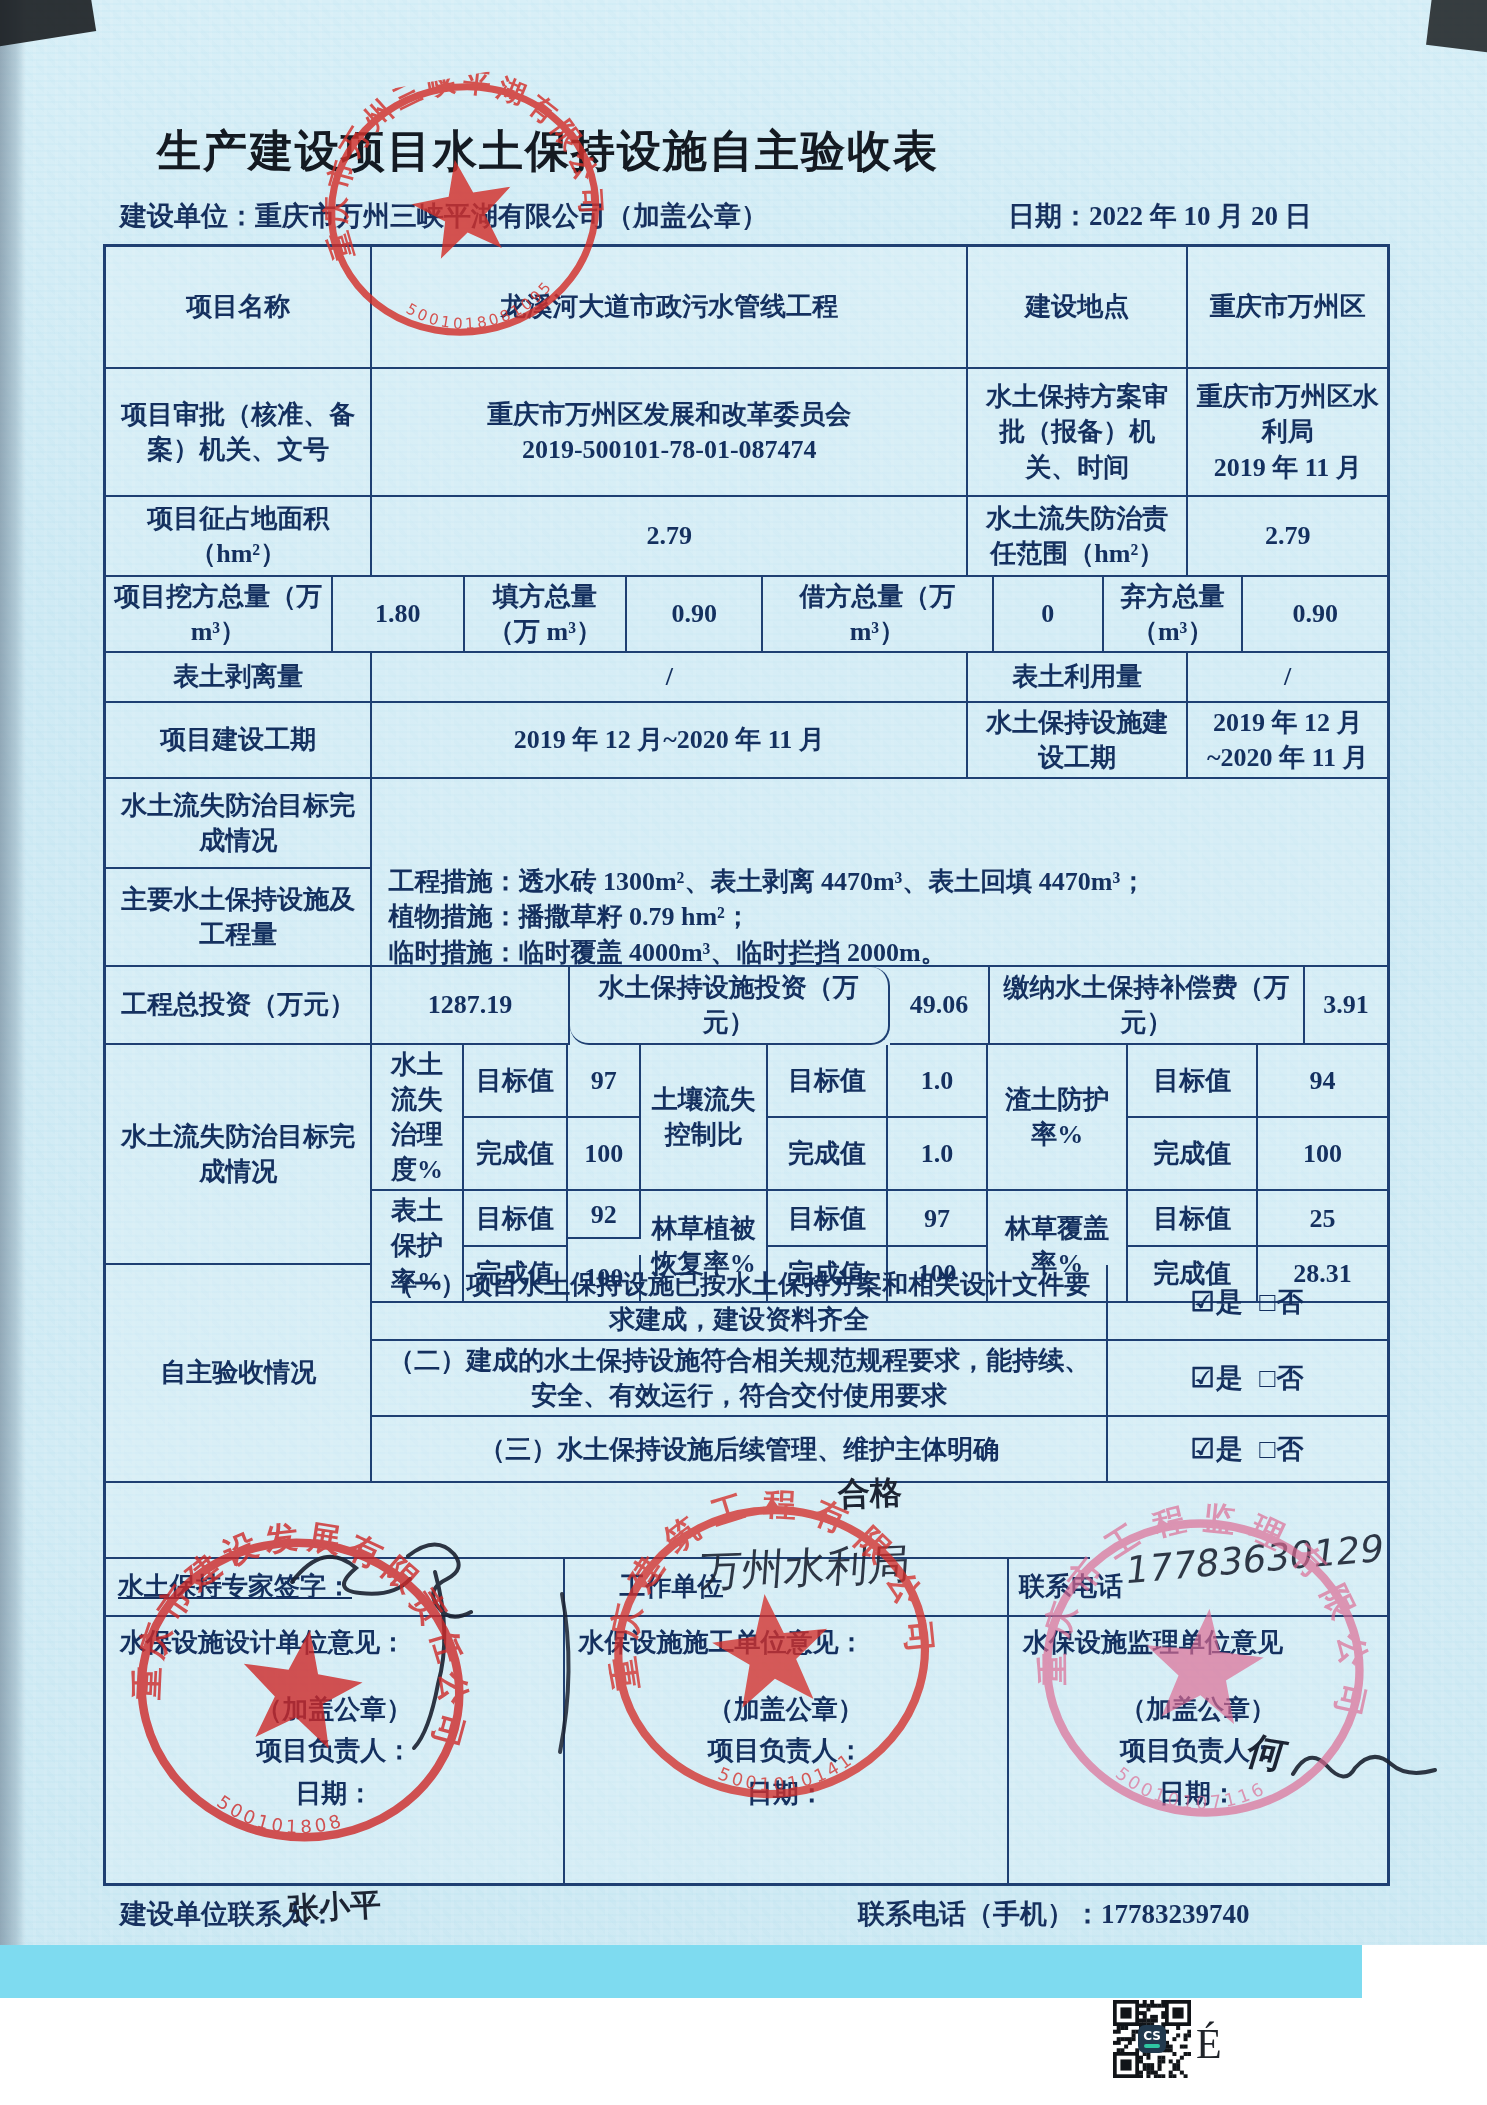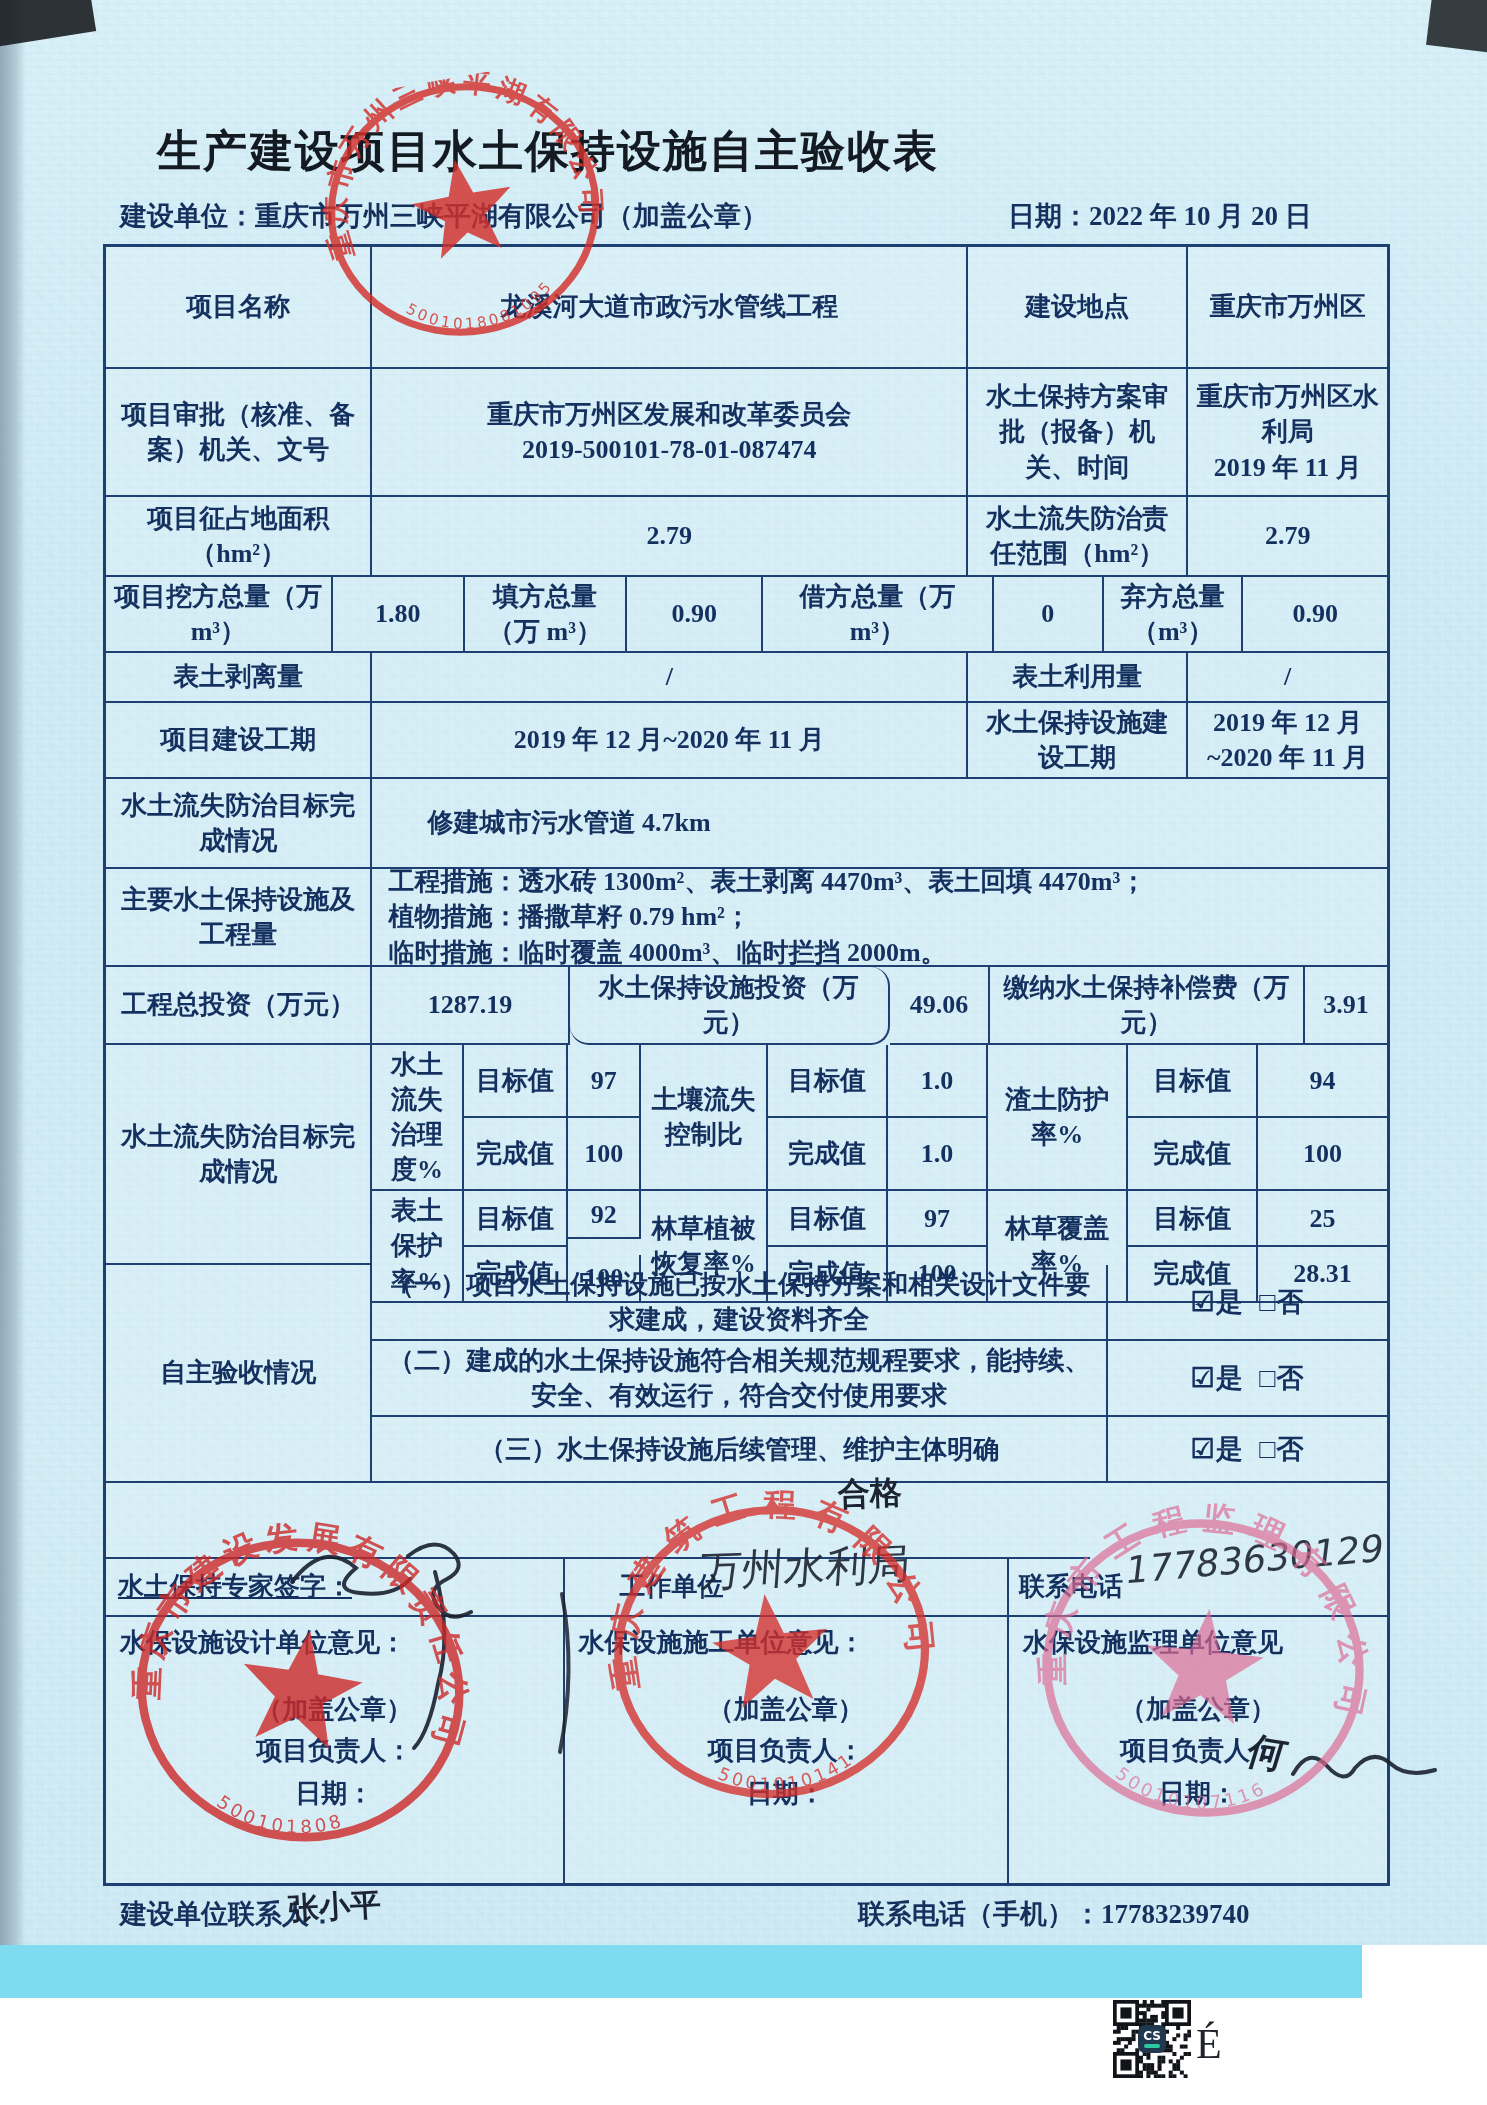--- a/index.html
+++ b/index.html
@@ -103,21 +103,20 @@
 
     <div class="r" style="height:76px;">
       <div class="c" style="width:20.8%;">项目建设工期</div>
       <div class="c" style="width:46.5%;">2019 年 12 月~2020 年 11 月</div>
       <div class="c" style="width:17.2%;">水土保持设施建设工期</div>
       <div class="c last" style="width:15.5%;">2019 年 12 月~2020 年 11 月</div>
     </div>
 
     <div class="r" style="height:90px;">
       <div class="c" style="width:20.8%;">水土流失防治目标完成情况</div>
-      <div class="c left last" style="width:79.2%;padding-left:55px;">修建城市污水管道 4.7km</div>
     </div>
 
     <div class="r" style="height:98px;">
       <div class="c" style="width:20.8%;">主要水土保持设施及工程量</div>
       <div class="c left stack last" style="width:79.2%;padding-left:16px;align-items:flex-start;justify-content:center;">
         <div>工程措施：透水砖 1300m²、表土剥离 4470m³、表土回填 4470m³；</div>
         <div>植物措施：播撒草籽 0.79 hm²；</div>
         <div>临时措施：临时覆盖 4000m³、临时拦挡 2000m。</div>
       </div>
     </div>

